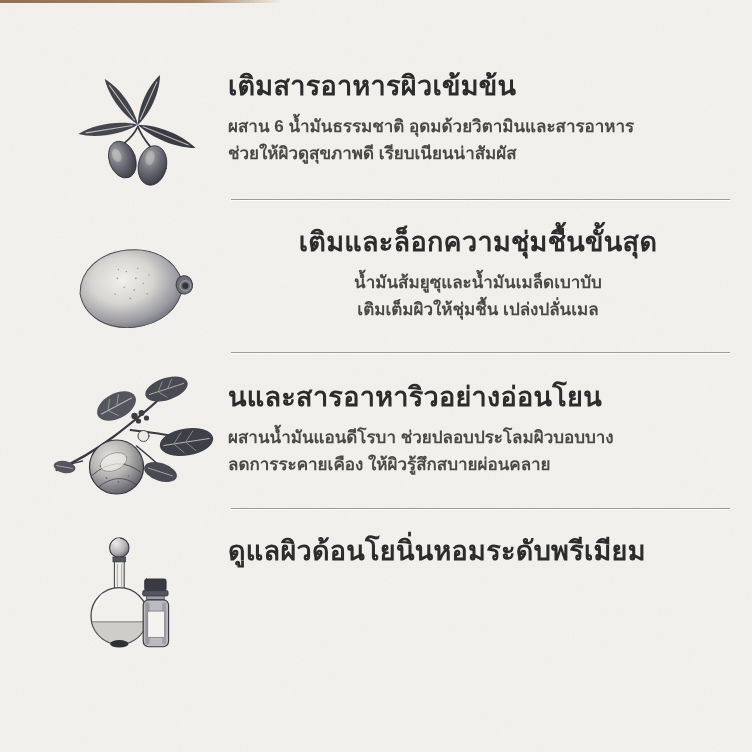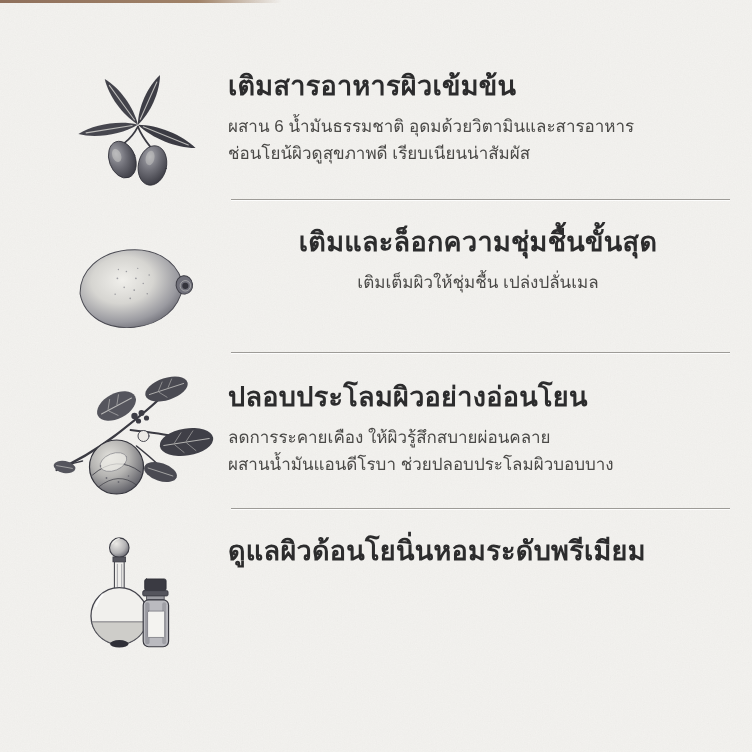--- a/index.html
+++ b/index.html
@@ -14,21 +14,21 @@
     background:linear-gradient(to right,#8f705c 0%,#a08268 70%,rgba(160,130,104,0) 100%);
   }
   .canvas{position:absolute;left:0;top:0;width:752px;height:752px;z-index:2;}
   .icon-box{position:absolute;}
   .icon-box svg{display:block;width:100%;height:100%;}
   .text-block{position:absolute;left:228px;width:500px;}
   .sec-title{
     margin:0;color:#2c2c2d;font-size:27px;font-weight:700;
     line-height:36px;letter-spacing:.3px;
   }
-  .sec-body{margin:10px 0 0 0;color:#4a4947;font-size:17px;line-height:26.5px;font-weight:400;}
+  .sec-body{margin:10px 0 0 0;color:#4a4947;font-size:17px;line-height:26.5px;font-weight:700;}
   .sec-body div{white-space:nowrap;}
   .separator{
     position:absolute;left:231px;width:499px;height:0;
     border-top:1px solid #9d9b97;border-bottom:1px solid rgba(255,255,255,.85);
   }
   
   #icon-1{left:66px;top:64px;width:136px;height:132px;}
   #text-1{top:68px;}
   #sep-1{top:199px;}
   #icon-2{left:72px;top:242px;width:126px;height:92px;}
@@ -110,21 +110,21 @@
           <ellipse rx="14.5" ry="20.5" fill="url(#gOlive)" stroke="#2f2f37" stroke-width=".8"></ellipse>
           <ellipse cx="-4" cy="-7" rx="4.5" ry="7.5" fill="#d8d7d2" opacity=".4"></ellipse>
         </g>
       </g>
     </svg>
   </div>
   <div class="text-block" id="text-1">
     <h2 class="sec-title">เติมสารอาหารผิวเข้มข้น</h2>
     <div class="sec-body">
       <div>ผสาน 6 น้ำมันธรรมชาติ อุดมด้วยวิตามินและสารอาหาร</div>
-      <div>ช่อนโยน้ผิวดูสุขภาพดี เรียบเนียนน่าสัมผัส</div>
+      <div>ช่วยให้ผิวดูสุขภาพดี เรียบเนียนน่าสัมผัส</div>
     </div>
   </div>
   <div class="separator" id="sep-1"></div>
 
   <div class="icon-box" id="icon-2">
     <svg viewBox="0 0 130 95">
       <g transform="rotate(-6 62 48)">
         <path d="M8,48 C10,24 32,8 61,8 C89,8 109,23 114,45 C115,47.5 115,49.5 114,52 C108,74 88,88 60,88 C32,88 10,72 8,48 Z" fill="url(#gLemon)" stroke="#4a4a52" stroke-width="1" opacity="1"></path>
         <g fill="#85858c" opacity=".75">
           <circle cx="48" cy="36" r=".9"></circle>
@@ -142,20 +142,21 @@
         </g>
         <ellipse cx="116" cy="50" rx="8.5" ry="9.5" fill="#70707a" stroke="#3c3c44" stroke-width="1"></ellipse>
         <circle cx="117" cy="51" r="3.2" fill="#34343c"></circle>
         <circle cx="117" cy="51" r="5.4" fill="none" stroke="#d8d7d2" stroke-width=".8" opacity=".6"></circle>
       </g>
     </svg>
   </div>
   <div class="text-block" id="text-2">
     <h2 class="sec-title">เติมและล็อกความชุ่มชื้นขั้นสุด</h2>
     <div class="sec-body">
+      <div>น้ำมันส้มยูซุและน้ำมันเมล็ดเบาบับ</div>
       <div>เติมเต็มผิวให้ชุ่มชื้น เปล่งปลั่นเมล</div>
     </div>
   </div>
   <div class="separator" id="sep-2"></div>
 
   <div class="icon-box" id="icon-3">
     <svg viewBox="0 0 165 130">
       <g stroke-linecap="round">
         <path d="M4,96 C28,86 46,74 62,62 C80,48 96,36 112,20" fill="none" stroke="#3a3a42" stroke-width="2.2"></path>
         <path d="M78,56 C96,58 112,60 124,63" fill="none" stroke="#3a3a42" stroke-width="1.8"></path>
@@ -209,24 +210,24 @@
           <circle cx="54" cy="104" r=".9"></circle>
             <circle cx="66" cy="108" r=".9"></circle>
             <circle cx="76" cy="102" r=".8"></circle>
           <circle cx="48" cy="92" r=".8"></circle>
             <circle cx="72" cy="90" r=".8"></circle>
         </g>
       </g>
     </svg>
   </div>
   <div class="text-block" id="text-3">
-    <h2 class="sec-title">ปลอบประโลมผิวอย่างอ่อนโยน</h2>
+    <h2 class="sec-title">นและสารอาหาริวอย่างอ่อนโยน</h2>
     <div class="sec-body">
+      <div>ผสานน้ำมันแอนดีโรบา ช่วยปลอบประโลมผิวบอบบาง</div>
       <div>ลดการระคายเคือง ให้ผิวรู้สึกสบายผ่อนคลาย</div>
-      <div>ผสานน้ำมันแอนดีโรบา ช่วยปลอบประโลมผิวบอบบาง</div>
     </div>
   </div>
   <div class="separator" id="sep-3"></div>
 
   <div class="icon-box" id="icon-4">
     <svg viewBox="0 0 100 125">
       <g stroke-linecap="round">
 
         <circle cx="38" cy="14" r="10" fill="url(#gBall)" stroke="#3a3a42" stroke-width="1.1"></circle>
         <path d="M31,10 a10 10 0 0 1 7,-5.5" fill="none" stroke="#f3f2ef" stroke-width="1.2" opacity=".8"></path>

